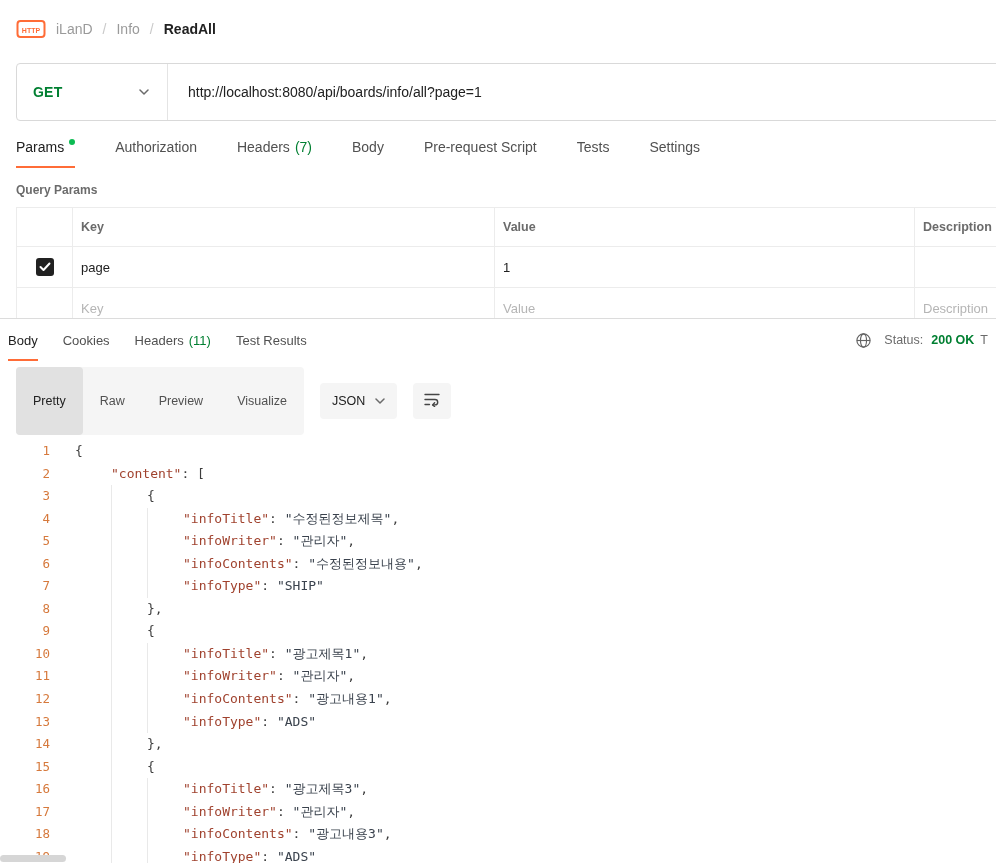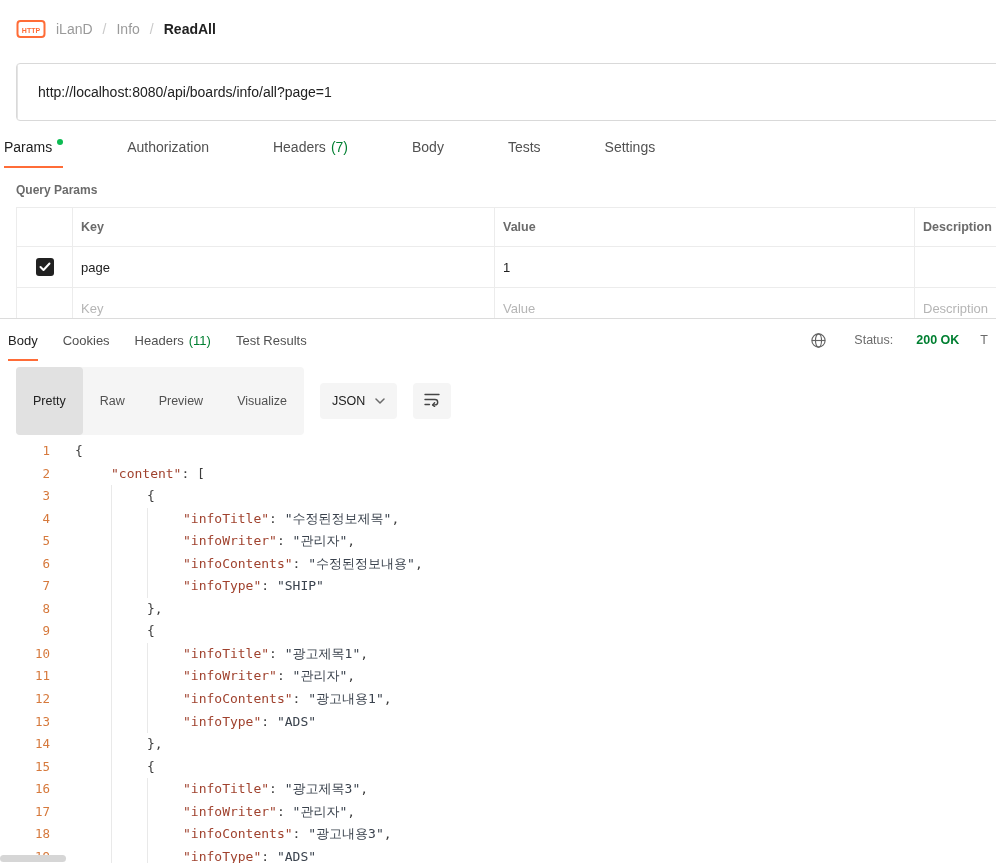--- a/index.html
+++ b/index.html
@@ -24,21 +24,21 @@
     margin:19px 0 0 16px; width:1040px; height:58px;
     border:1px solid #d9d9d9; border-radius:4px;
     display:flex; align-items:stretch; background:#fff;
   }
   .method { width:150px; display:flex; align-items:center; justify-content:space-between; padding:0 18px 0 16px; cursor:pointer; }
   .method-label { color:#007f31; font-weight:700; font-size:14px; letter-spacing:.2px; }
   .url { flex:1; border-left:1px solid #e4e4e4; display:flex; align-items:center; padding-left:20px; font-size:14px; color:#212121; }
   .chev { display:flex; align-items:center; }
 
   
-  .tabs-row { margin-top:8px; padding-left:4px; display:flex; gap:64px; }
+  .tabs-row { margin-top:8px; padding-left:16px; display:flex; gap:40px; }
   .rtab { position:relative; padding:10px 0 13px 0; font-size:14px; color:#515151; cursor:pointer; white-space:nowrap; }
   .rtab.active { color:#212121; font-weight:500; }
   .rtab.active::after { content:""; position:absolute; left:0; right:0; bottom:0; height:2px; background:#ff6c37; }
   .cnt { color:#007f31; margin-left:5px; }
   .dot { display:inline-block; width:6px; height:6px; border-radius:50%; background:#0cbb52; margin-left:5px; vertical-align:7px; }
 
   
   .qp-title { margin:15px 0 10px 16px; font-size:12px; font-weight:700; color:#6b6b6b; }
   .param-table { margin-left:16px; width:1024px; border-collapse:collapse; table-layout:fixed; }
   .param-table th, .param-table td { border:1px solid #ececec; padding:0 0 0 8px; text-align:left; }
@@ -49,21 +49,21 @@
   .checkbox { display:inline-flex; align-items:center; justify-content:center; width:18px; height:18px; border-radius:3px; background:#212121; cursor:pointer; vertical-align:middle; }
   tr.placeholder td { color:#b5b5b5; }
 
   
   .response { position:absolute; left:0; right:0; top:318px; bottom:0; background:#fff; border-top:1px solid #dcdcdc; z-index:2; }
   .resp-header { display:flex; align-items:stretch; height:42px; padding:0 6px 0 8px; }
   .resp-tabs { display:flex; gap:25px; }
   .resp-tab { position:relative; display:flex; align-items:center; font-size:13px; color:#515151; cursor:pointer; white-space:nowrap; }
   .resp-tab.active { color:#212121; font-weight:500; }
   .resp-tab.active::after { content:""; position:absolute; left:0; right:0; bottom:0; height:2px; background:#ff6c37; }
-  .resp-status { margin-left:auto; display:flex; align-items:center; gap:21px; padding-right:2px; white-space:nowrap;justify-content:space-between; }
+  .resp-status { margin-left:auto; display:flex; align-items:center; gap:6px; padding-right:2px; white-space:nowrap;justify-content:space-between; }
   .globe { display:flex; align-items:center; margin-right:6px; cursor:pointer; }
   .status-label { color:#6b6b6b; font-size:12.5px; }
   .status-value { color:#007f31; font-size:12.5px; font-weight:600; margin-left:2px; }
 
   
   .resp-toolbar { display:flex; align-items:center; gap:16px; margin:6px 16px 0 16px; }
   .seg { display:flex; background:#f5f5f5; border-radius:4px; }
   .seg-item { padding:26px 17px; font-size:12.5px; line-height:16px; color:#515151; border-radius:4px; cursor:pointer; }
   .seg-item.active { background:#e1e1e1; color:#212121; }
   .fmt { display:flex; align-items:center; gap:10px; background:#f5f5f5; border-radius:4px; padding:10px 12px; font-size:12.5px; line-height:16px; color:#212121; cursor:pointer; }
@@ -93,30 +93,39 @@
       </svg>
   </span>
   <span class="crumb dim">iLanD</span>
   <span class="sep">/</span>
   <span class="crumb dim">Info</span>
   <span class="sep">/</span>
   <span class="crumb strong">ReadAll</span>
 </div>
 
 <div class="request-row">
+  <div class="method">
+    <span class="method-label">GET</span>
+    <span class="chev">
+      <svg width="10" height="6" viewBox="0 0 10 6">
+          <polyline points="1,1 5,5 9,1" fill="none" stroke="#6b6b6b" stroke-width="1.5" stroke-linecap="round" stroke-linejoin="round"></polyline>
+        </svg>
+    </span>
+  </div>
   <div class="url">
     <span>http://localhost:8080/api/boards/info/all?page=1</span>
   </div>
 </div>
 
 <div class="tabs-row" id="request-tabs">
     <div class="rtab active"><span>Params</span><span class="dot"></span></div>
     <div class="rtab"><span>Authorization</span></div>
     <div class="rtab"><span>Headers</span><span class="cnt">(7)</span></div>
     <div class="rtab"><span>Body</span></div>
+    <div class="rtab"><span>Pre-request Script</span></div>
     <div class="rtab"><span>Tests</span></div>
     <div class="rtab"><span>Settings</span></div>
   </div>
 
 <div class="qp-title">Query Params</div>
 
 <table class="param-table">
   <colgroup>
       <col class="c-check">
       <col class="w-key">

